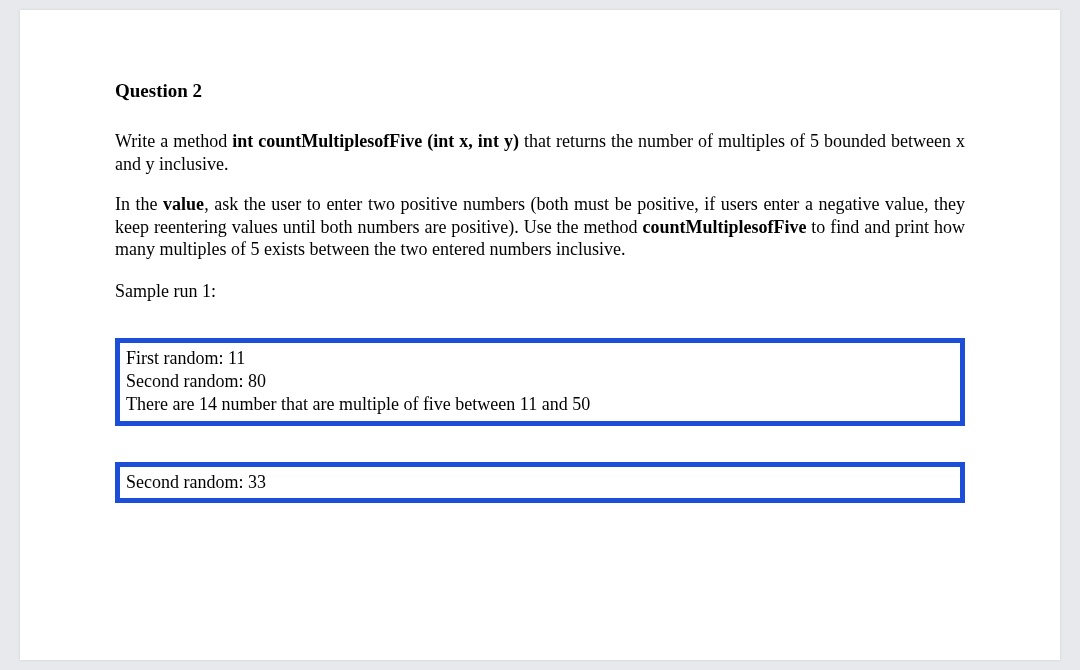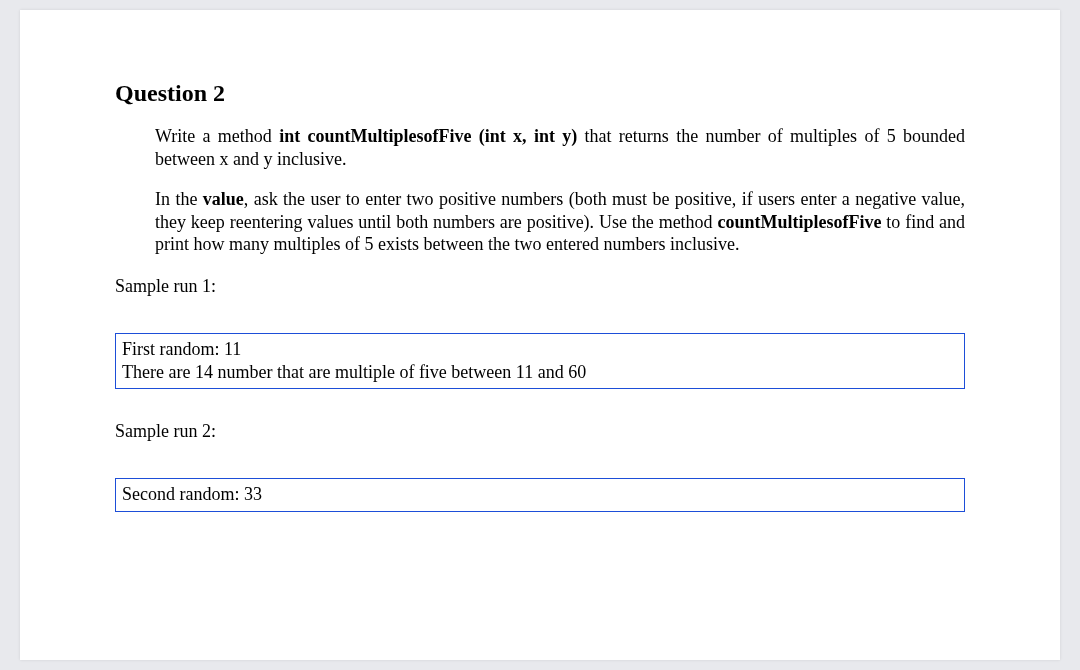--- a/index.html
+++ b/index.html
@@ -19,43 +19,42 @@
     }
     .page {
       background-color: #ffffff;
       width: 100%;
       height: 100%;
       padding: 70px 95px 30px 95px;
       box-shadow: 0 0 3px rgba(0,0,0,0.1);
     }
     .question-title {
       font-weight: bold;
-      font-size: 24px;
+      font-size: 19px;
       color: #000;
-      margin-bottom: 18px;
+      margin-bottom: 28px;
     }
     .paragraph {
       font-size: 18px;
       color: #000;
       line-height: 1.25;
       margin-bottom: 18px;
       text-align: justify;
-      margin-left: 40px;
     }
     .paragraph b {
       font-weight: bold;
     }
     .sample-label {
       font-size: 18px;
       color: #000;
       margin-bottom: 14px;
       margin-top: 20px;
     }
     .sample-box {
-      border: 1px solid #1d4ed8;
+      border: 5px solid #1d4ed8;
       padding: 4px 6px;
       font-size: 18px;
       color: #000;
       line-height: 1.3;
       margin-bottom: 32px;
       margin-top: 36px;
     }
     .sample-box div {
       text-align: left;
     }
@@ -71,21 +70,21 @@
   </div>
 
   <div class="paragraph">
     <span>In the </span><b>value</b><span>, ask the user to enter two positive numbers (both must be positive, if users enter a negative value, they keep reentering values until both numbers are positive). Use the method </span><b>countMultiplesofFive</b><span> to find and print how many multiples of 5 exists between the two entered numbers inclusive.</span>
   </div>
 
   <div class="sample-label">Sample run 1:</div>
 
   <div class="sample-box">
     <div>First random: 11</div>
-    <div>There are 14 number that are multiple of five between 11 and 60</div>
+    <div>Second random: 80</div>
+    <div>There are 14 number that are multiple of five between 11 and 50</div>
   </div>
 
-  <div class="sample-label">Sample run 2:</div>
 
   <div class="sample-box">
     <div>Second random: 33</div>
   </div>
 </div>
 
 </body></html>

